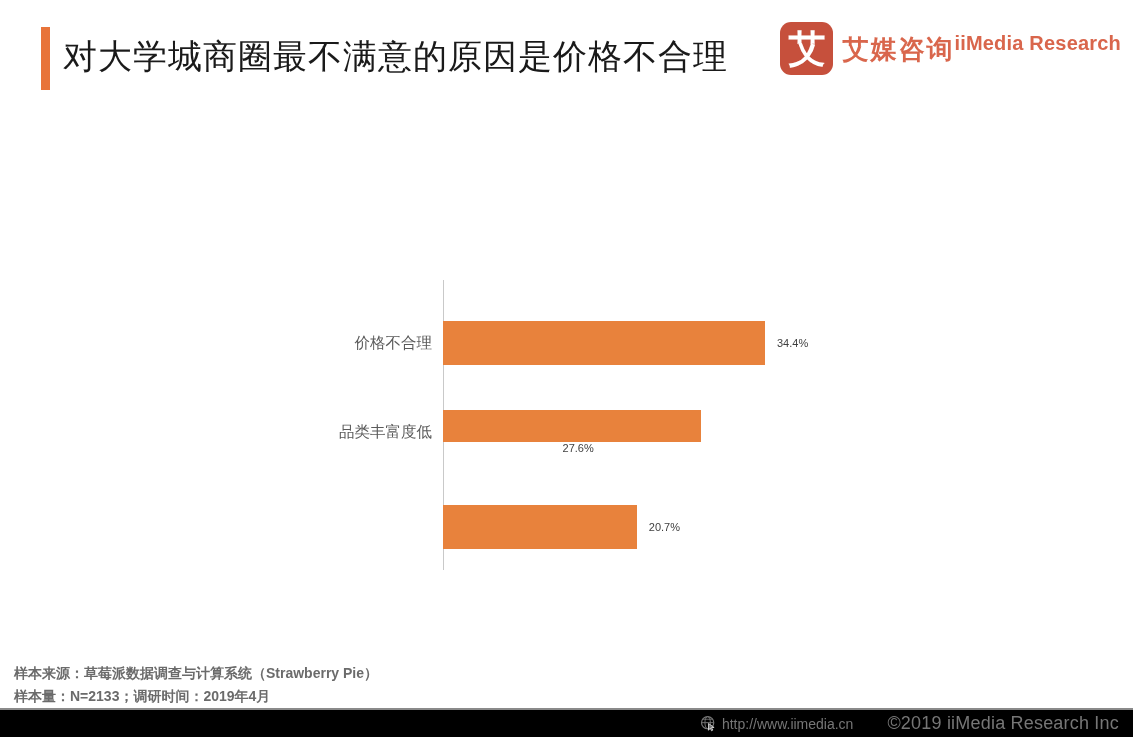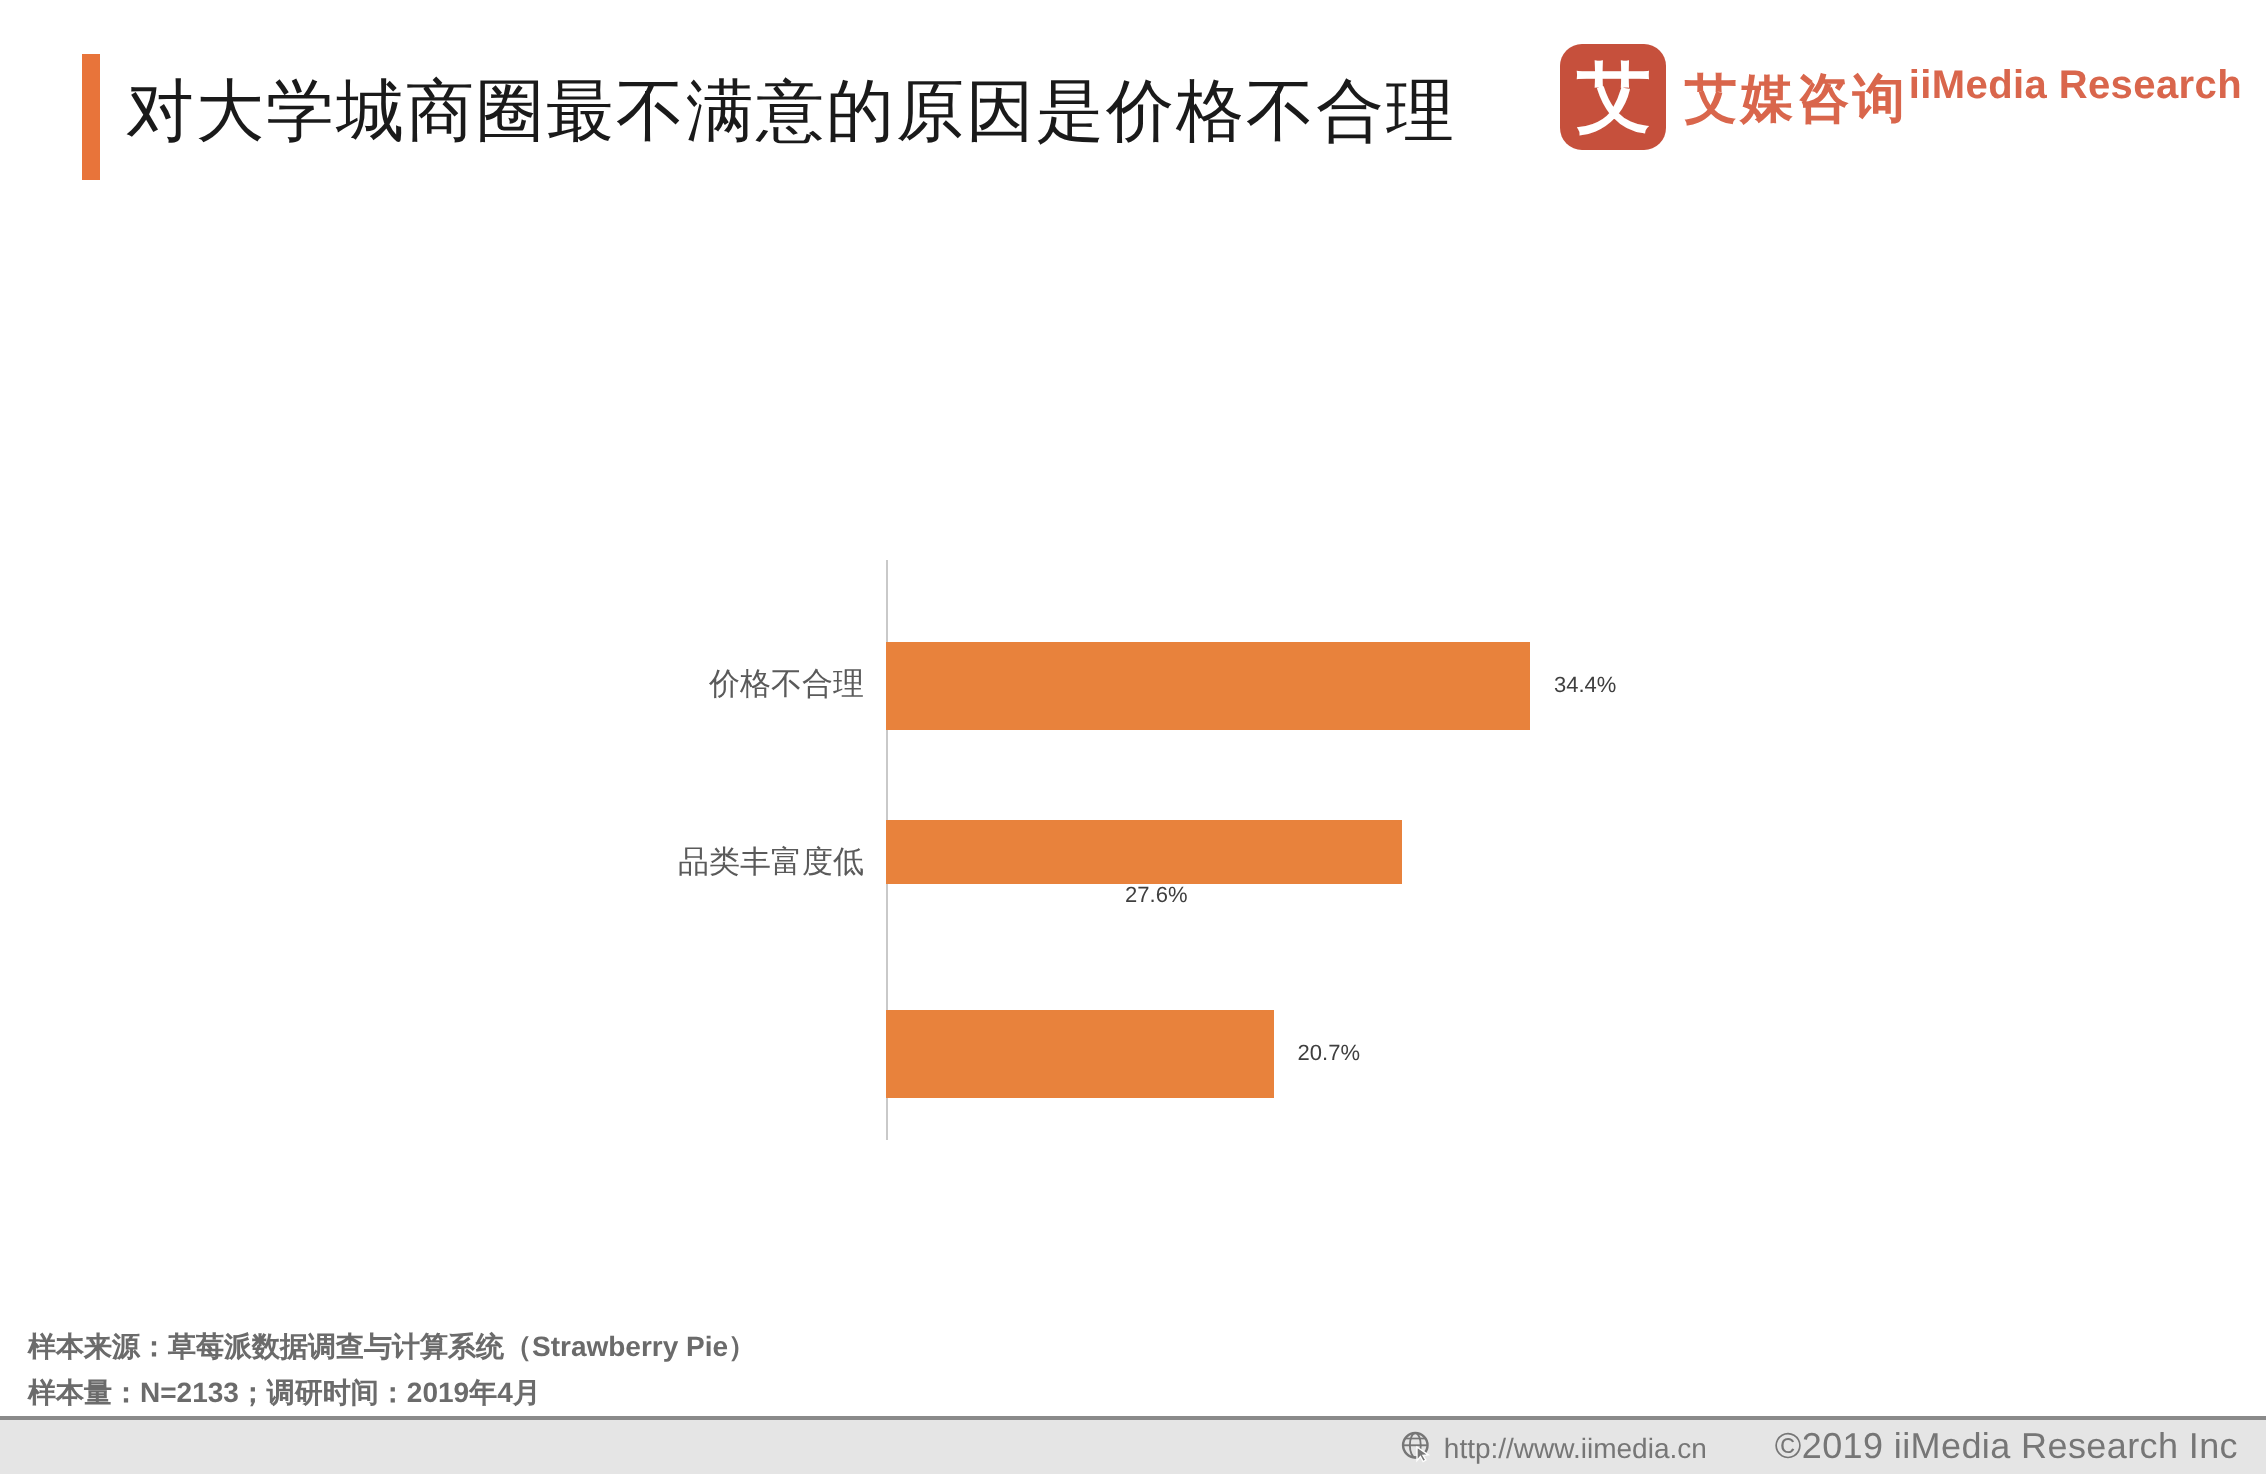--- a/index.html
+++ b/index.html
@@ -177,21 +177,21 @@
     width: 1133px;
     height: 2px;
     background: #8a8a8a;
   }
   .bottom-bar {
     position: absolute;
     left: 0;
     top: 710px;
     width: 1133px;
     height: 27px;
-    background: #e5e5e5;
+    background: #000000;
     display: flex;
     align-items: center;
     justify-content: flex-end;
     padding-right: 14px;
     box-sizing: border-box;
   }
   .site-link {
     display: flex;
     align-items: center;
     font-size: 14px;

